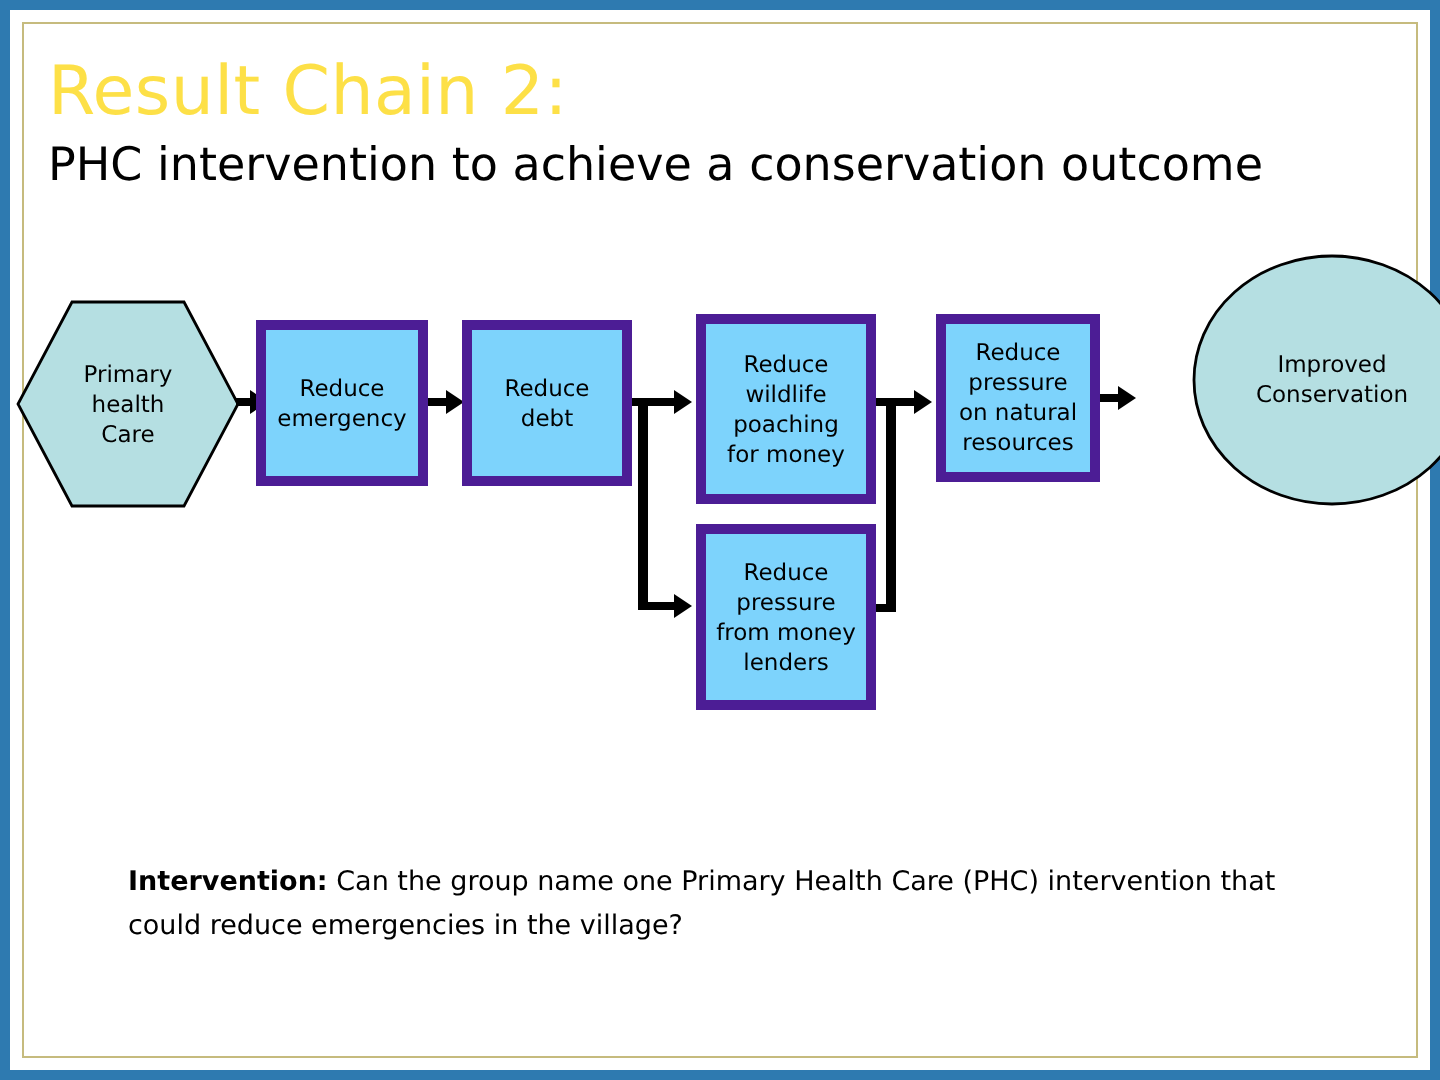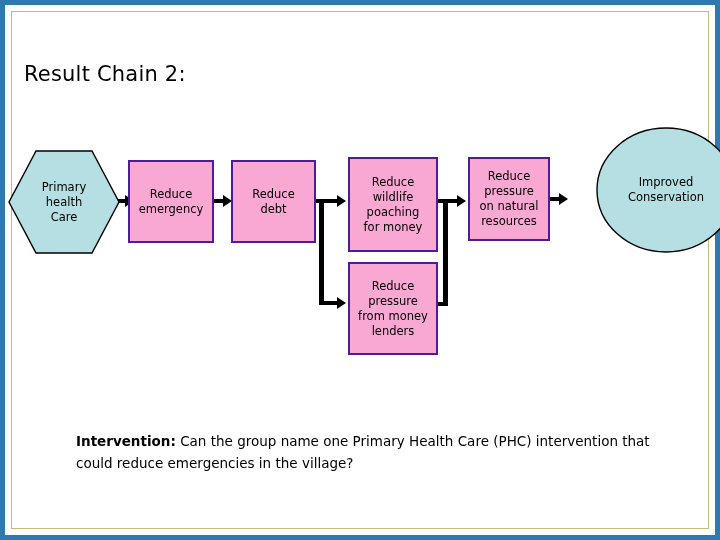--- a/index.html
+++ b/index.html
@@ -41,25 +41,24 @@
     box-sizing: border-box;
     border: 1px solid #c6bb7e;     
     background: #ffffff;
   }
 
   
   #title-main {
     position: absolute;
     left: 24px;
     top: 26px;
-    font-size: 21px;
-    color: #000000;
+    font-size: 34px;
+    color: #fde047;
     letter-spacing: 0.2px;
     white-space: nowrap;
-    margin-top: 36px;
   }
   #title-sub {
     position: absolute;
     left: 24px;
     top: 70px;
     font-size: 23px;
     color: #000000;
     white-space: nowrap;
   }
 
@@ -68,22 +67,22 @@
     position: absolute;
     left: 0;
     top: 0;
     width: 720px;
     height: 540px;
     padding-left: 34px;
   }
   .node {
     position: absolute;
     box-sizing: border-box;
-    background: #f9a8d4;
-    border: 2px solid #4c1d95;
+    background: #7dd3fc;
+    border: 5px solid #4c1d95;
     display: flex;
     align-items: center;
     justify-content: center;
     text-align: center;
     font-size: 11.5px;
     line-height: 15px;
     color: #000000;
   }
   .node.hex, .node.circ {
     border: none;
@@ -110,21 +109,21 @@
     width: 0;
     height: 0;
     border-top: 6px solid transparent;
     border-bottom: 6px solid transparent;
     border-left: 9px solid #000000;
   }
 
   
   #intervention {
     position: absolute;
-    left: 76px;
+    left: 64px;
     top: 430px;
     width: 580px;
     font-size: 13.5px;
     line-height: 22px;
     color: #000000;
   }
   #intervention b { font-weight: bold; }
   #page-num {
     position: absolute;
     left: 655px;
@@ -134,20 +133,21 @@
   }
 </style>
 </head>
 <body>
 
 <div id="slide">
   <div id="slide-white"></div>
   <div id="slide-gold"></div>
 
   <div id="title-main">Result Chain 2:</div>
+  <div id="title-sub">PHC intervention to achieve a conservation outcome</div>
 
   <div id="chart">
 
     <div class="node hex" style="left:8px; top:150px; width:112px; height:104px;">
       <svg class="hex-shape" viewBox="0 0 112 104" preserveAspectRatio="none">
         <polygon points="28,1 84,1 111,52 84,103 28,103 1,52" fill="#b5dfe2" stroke="#000000" stroke-width="1.4"></polygon>
       </svg>
       <span class="node-label">Primary
 health
 Care</span>

